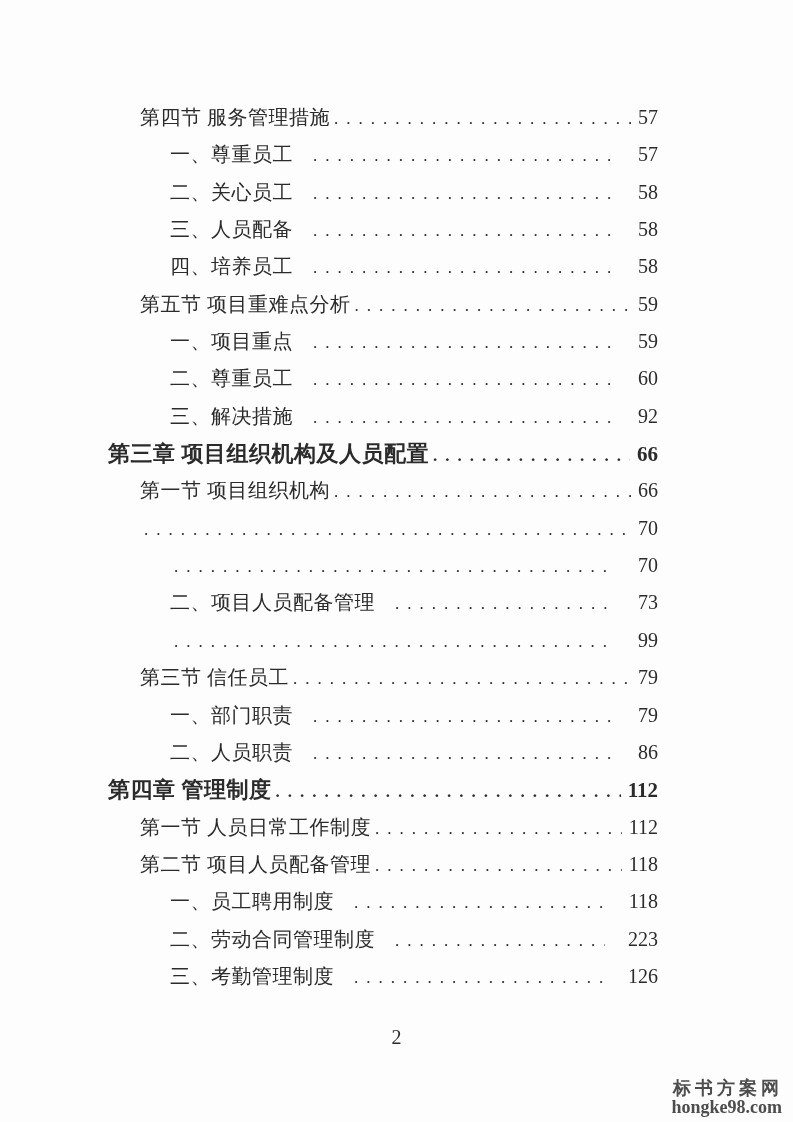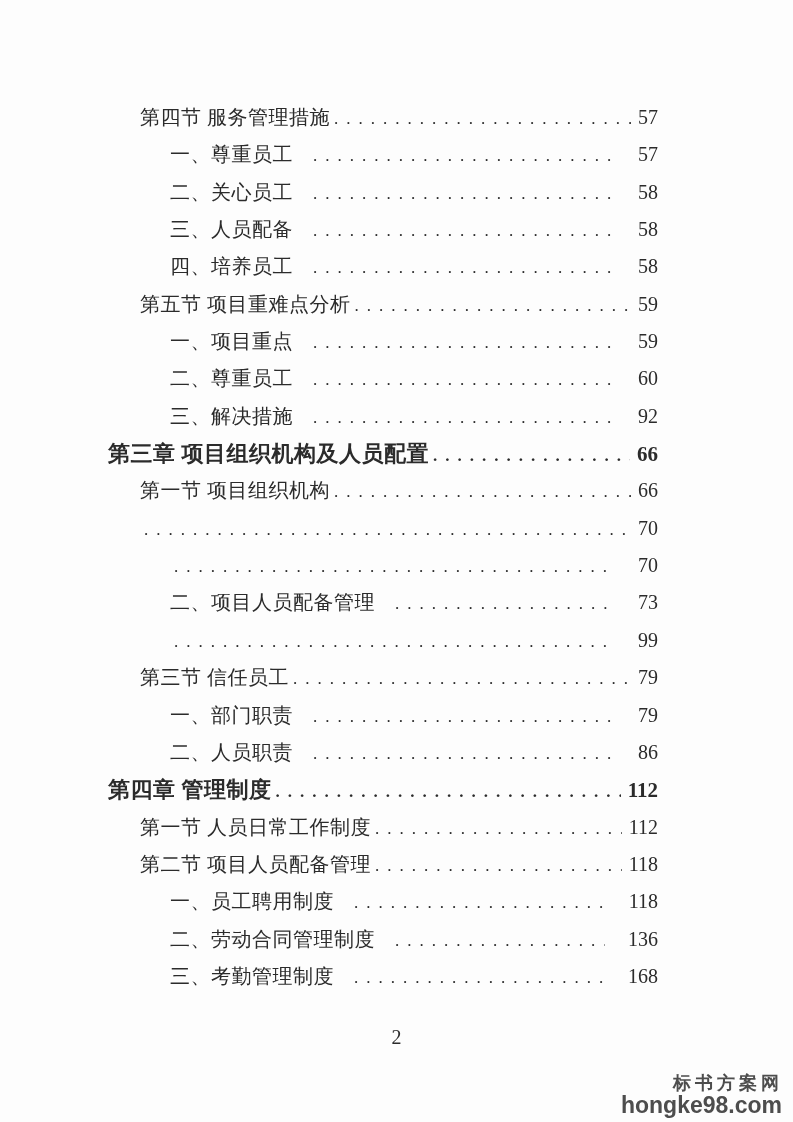--- a/index.html
+++ b/index.html
@@ -69,31 +69,31 @@
     font-size: 20px;
     color: var(--text);
   }
   
   .watermark {
     position: absolute;
     right: 11px;
     bottom: 5px;
     text-align: right;
     color: var(--watermark);
-    font-family: Liberation Sans, sans-serif;
+    font-family: Liberation Serif, serif;
     font-weight: 700;
     line-height: 1.05;
   }
   .watermark-name {
     font-size: 18px;
     letter-spacing: 4px;
     margin-right: -1px;
   }
   .watermark-url {
-    font-size: 23px;
+    font-size: 18px;
     letter-spacing: 0px;
   }
 </style>
 </head>
 <body>
 
 <div class="page">
 
   <div class="toc" id="toc">
 
@@ -200,26 +200,26 @@
         <span class="toc-page">118</span>
       </div>
       <div class="toc-row lvl-item">
         <span class="toc-label">一、员工聘用制度</span>
         <span class="toc-leader"></span>
         <span class="toc-page">118</span>
       </div>
       <div class="toc-row lvl-item">
         <span class="toc-label">二、劳动合同管理制度</span>
         <span class="toc-leader"></span>
-        <span class="toc-page">136</span>
+        <span class="toc-page">223</span>
       </div>
       <div class="toc-row lvl-item">
         <span class="toc-label">三、考勤管理制度</span>
         <span class="toc-leader"></span>
-        <span class="toc-page">168</span>
+        <span class="toc-page">126</span>
       </div>
     </div>
 
   <div class="page-footer">2</div>
 
   <div class="watermark">
     <div class="watermark-name">标书方案网</div>
     <div class="watermark-url">hongke98.com</div>
   </div>
 

